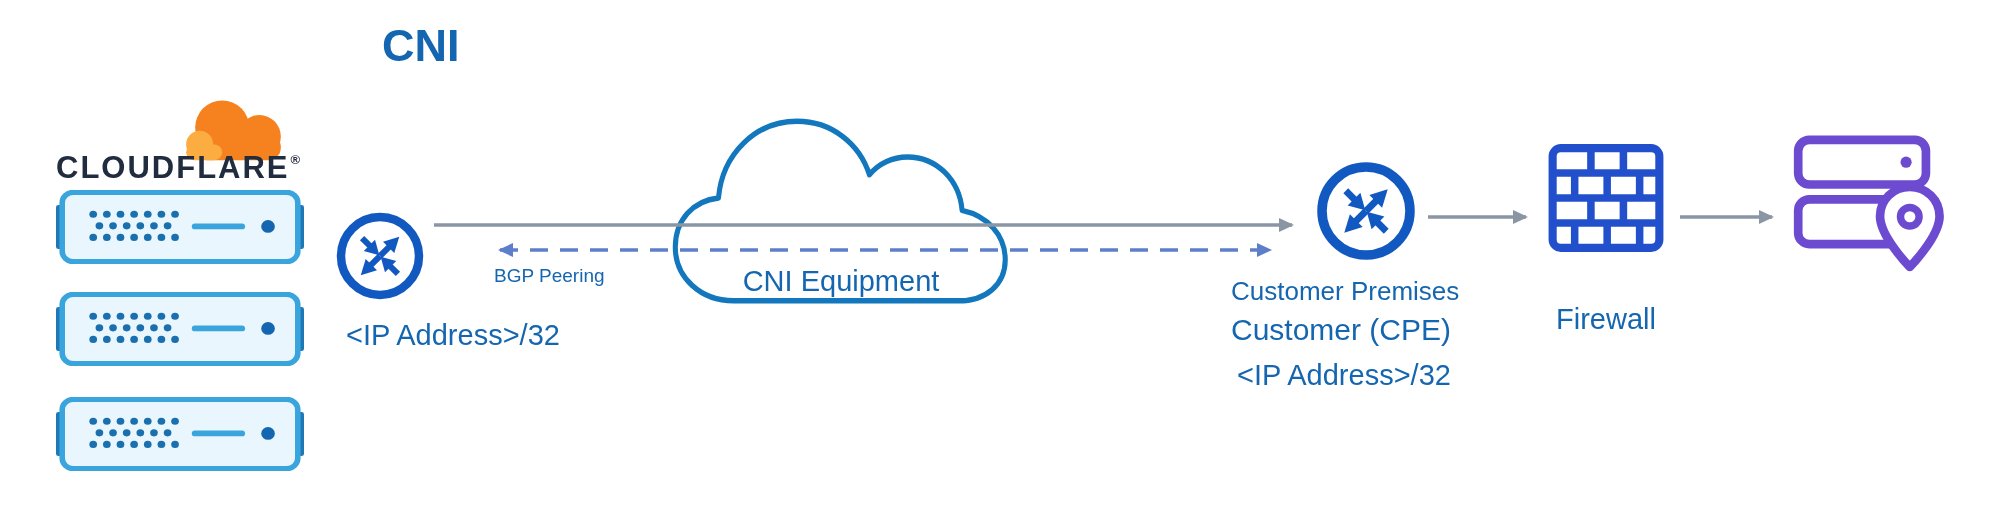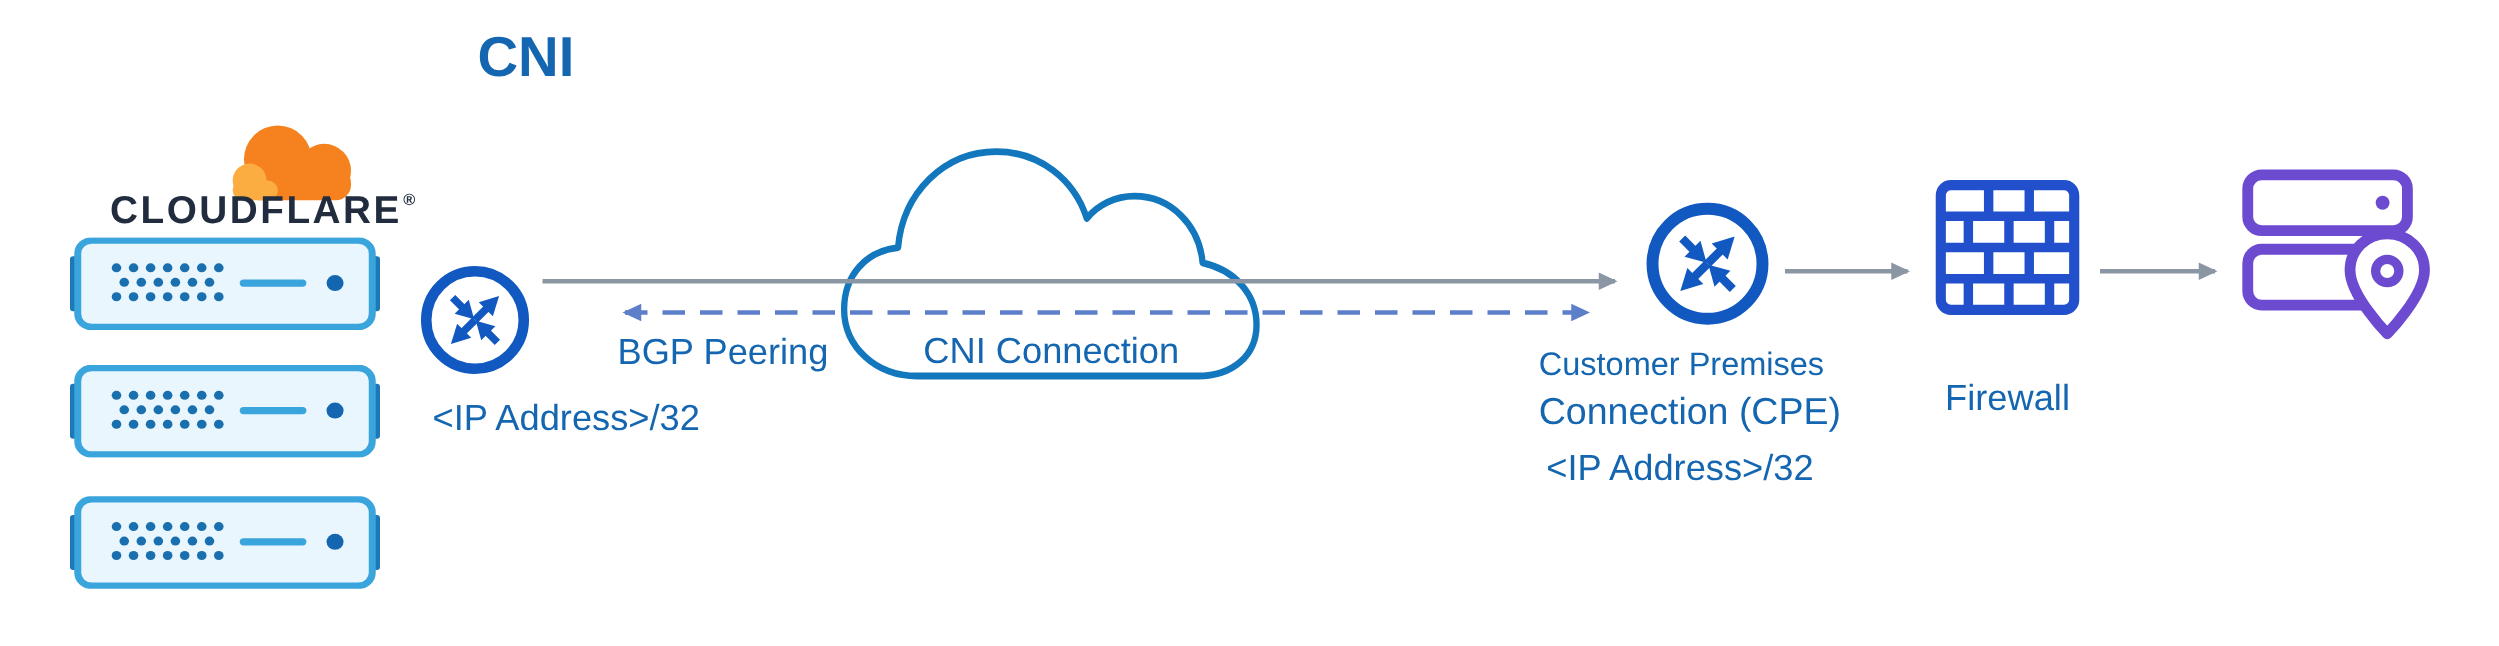--- a/index.html
+++ b/index.html
@@ -20,21 +20,21 @@
   .canvas{position:relative;width:1999px;height:517px;background:#fff;overflow:hidden;}
 
   .label{position:absolute;color:var(--label-blue);font-weight:500;line-height:1.2;white-space:nowrap;}
   .title{position:absolute;left:362px;top:20px;font-size:45px;font-weight:600;color:var(--label-blue);margin-left:20px;}
 
   
   .cf-cloud{position:absolute;left:176px;top:96px;width:124px;height:72px;}
   .cf-orange{fill:var(--cloudflare-orange);}
   .cf-orange-light{fill:var(--cloudflare-orange-light);}
   .cf-word{position:absolute;left:56px;top:150px;width:260px;font-size:31px;font-weight:bold;
-           letter-spacing:2px;color:var(--wordmark-navy);white-space:nowrap;margin-left:32px;}
+           letter-spacing:2px;color:var(--wordmark-navy);white-space:nowrap;}
   .reg{font-size:13px;vertical-align:14px;letter-spacing:0;margin-left:1px;}
 
   
   .server{position:absolute;left:56px;width:248px;height:74px;}
   .server.s1{top:190px}.server.s2{top:292px}.server.s3{top:397px}
   .server svg{width:100%;height:100%;}
   .srv-tab{fill:#1e78b5;}
   .srv-body{fill:#e9f6fd;stroke:var(--server-border);stroke-width:4.5;}
   .srv-dots circle{fill:#1a6fae;}
   .srv-line{stroke:var(--server-border);stroke-width:5;stroke-linecap:round;}
@@ -56,21 +56,21 @@
   
   .arrows{position:absolute;left:0;top:0;pointer-events:none;}
   .arrow-solid{stroke:var(--arrow-gray);stroke-width:3.5;}
   .arrow-dashed{stroke:var(--arrow-blue);stroke-width:3.5;stroke-dasharray:18 12;}
   .ah-gray-fill{fill:var(--arrow-gray);}
   .ah-blue-fill{fill:var(--arrow-blue);}
 
   
   .ip-left{left:346px;top:318px;font-size:29px;}
   .req{left:447px;top:178px;font-size:29px;}
-  .bgp{left:494px;top:265px;font-size:29px;}
+  .bgp{left:494px;top:265px;font-size:19px;}
   .cpe1{left:1231px;top:276px;font-size:26px;}
   .cpe2{left:1231px;top:312px;font-size:30px;}
   .cpe-ip{left:1237px;top:358px;font-size:29px;}
   .fw-label{left:1536px;top:276px;width:140px;text-align:center;font-size:29px;margin-top:26px;}
   .origin-label{left:1757px;top:276px;width:225px;text-align:center;font-size:29px;}
 
   
   .fw{position:absolute;left:1548px;top:142px;width:116px;height:112px;}
   .fw svg{width:100%;height:100%;color:var(--firewall-blue);}
   .fw-outline{fill:#fff;stroke:currentColor;stroke-width:7;}
@@ -275,19 +275,19 @@
       <rect class="og-bar" x="5" y="7" width="103" height="36" rx="9"></rect>
       <circle class="og-dot" cx="92" cy="25" r="4.5"></circle>
       <rect class="og-bar" x="5" y="55" width="103" height="36" rx="9"></rect>
       <path class="og-pin" d="M95 45 c-13.5 0 -24 10.5 -24 23.5 c0 16.5 24 41 24 41 c0 0 24 -24.5 24 -41 c0 -13 -10.5 -23.5 -24 -23.5 z"></path>
       <circle class="og-pin-hole" cx="95" cy="69" r="7.5"></circle>
     </svg>
   </div>
 
   <div class="label ip-left">&lt;IP Address&gt;/32</div>
   <div class="label bgp">BGP Peering</div>
-  <div class="label cloud-label">CNI Connection</div>
+  <div class="label cloud-label">CNI Equipment</div>
   <div class="label cpe1">Customer Premises</div>
-  <div class="label cpe2">Connection (CPE)</div>
+  <div class="label cpe2">Customer (CPE)</div>
   <div class="label cpe-ip">&lt;IP Address&gt;/32</div>
   <div class="label fw-label">Firewall</div>
 
 </div>
 
 </body></html>

